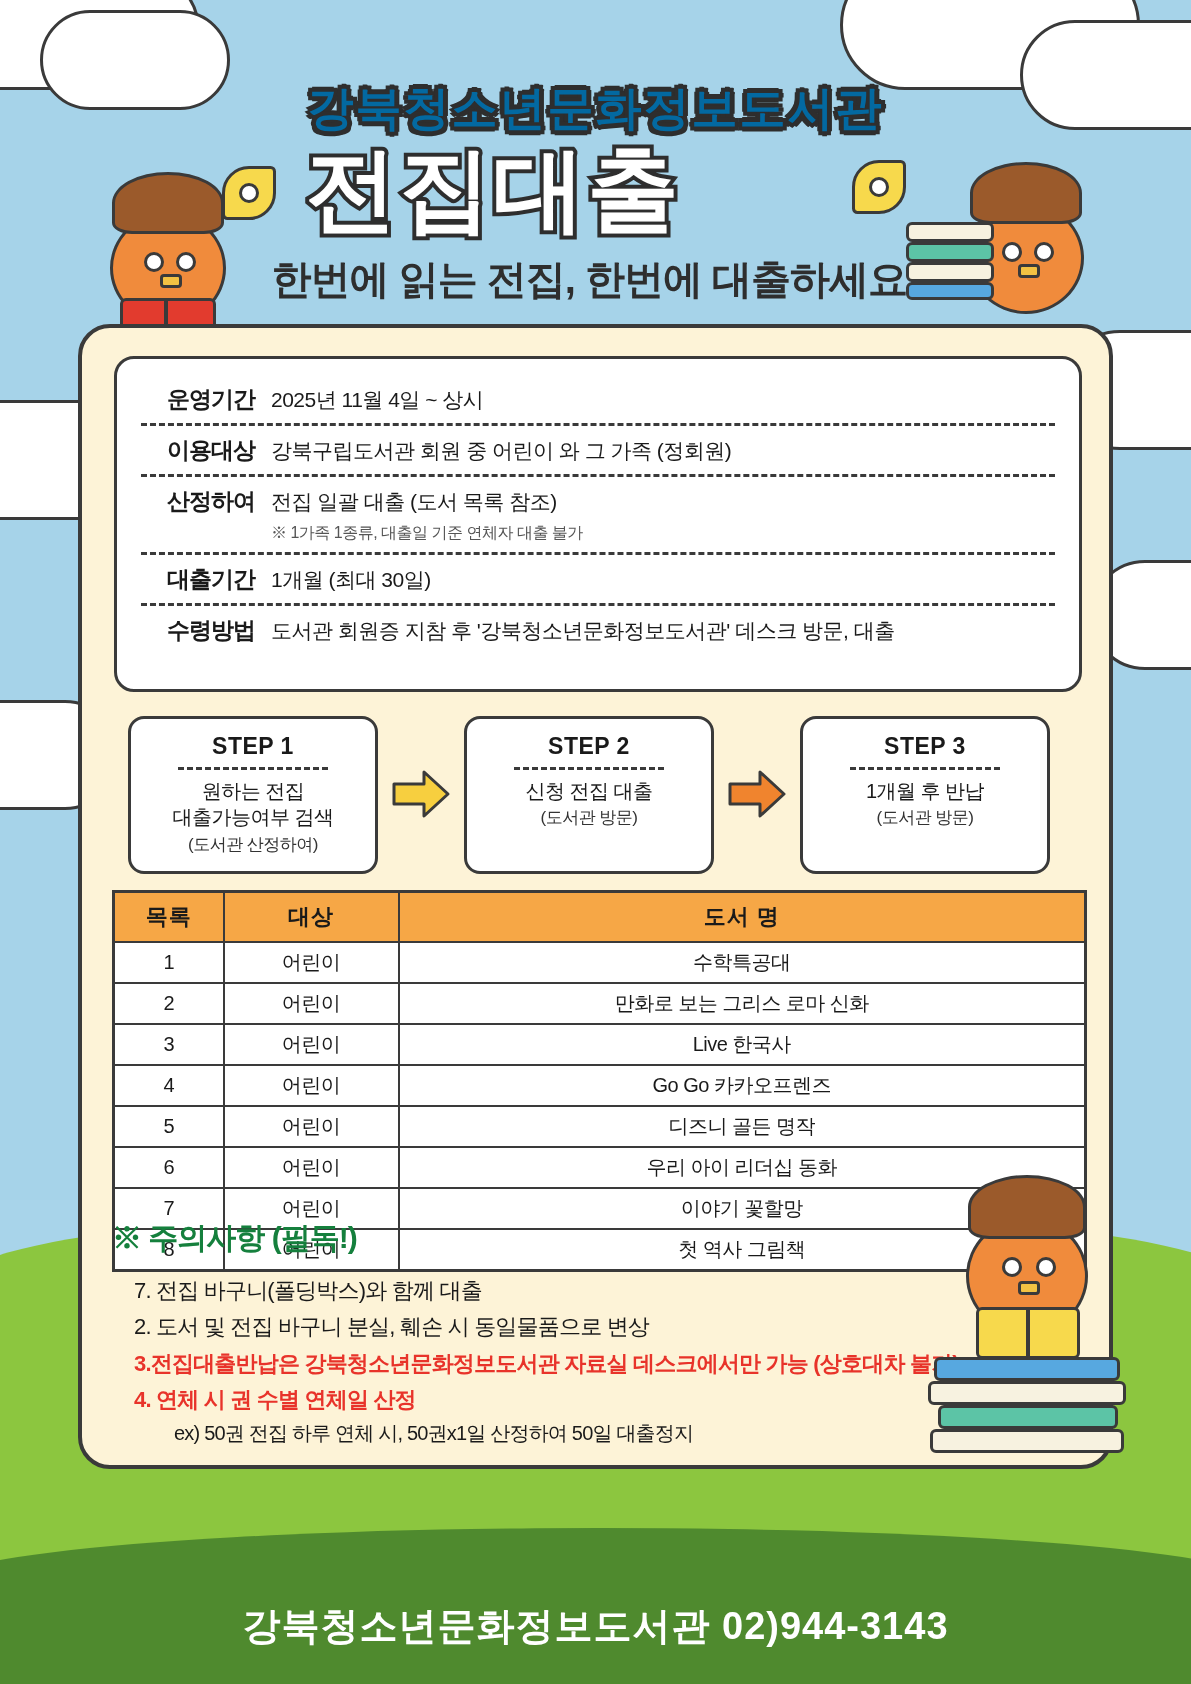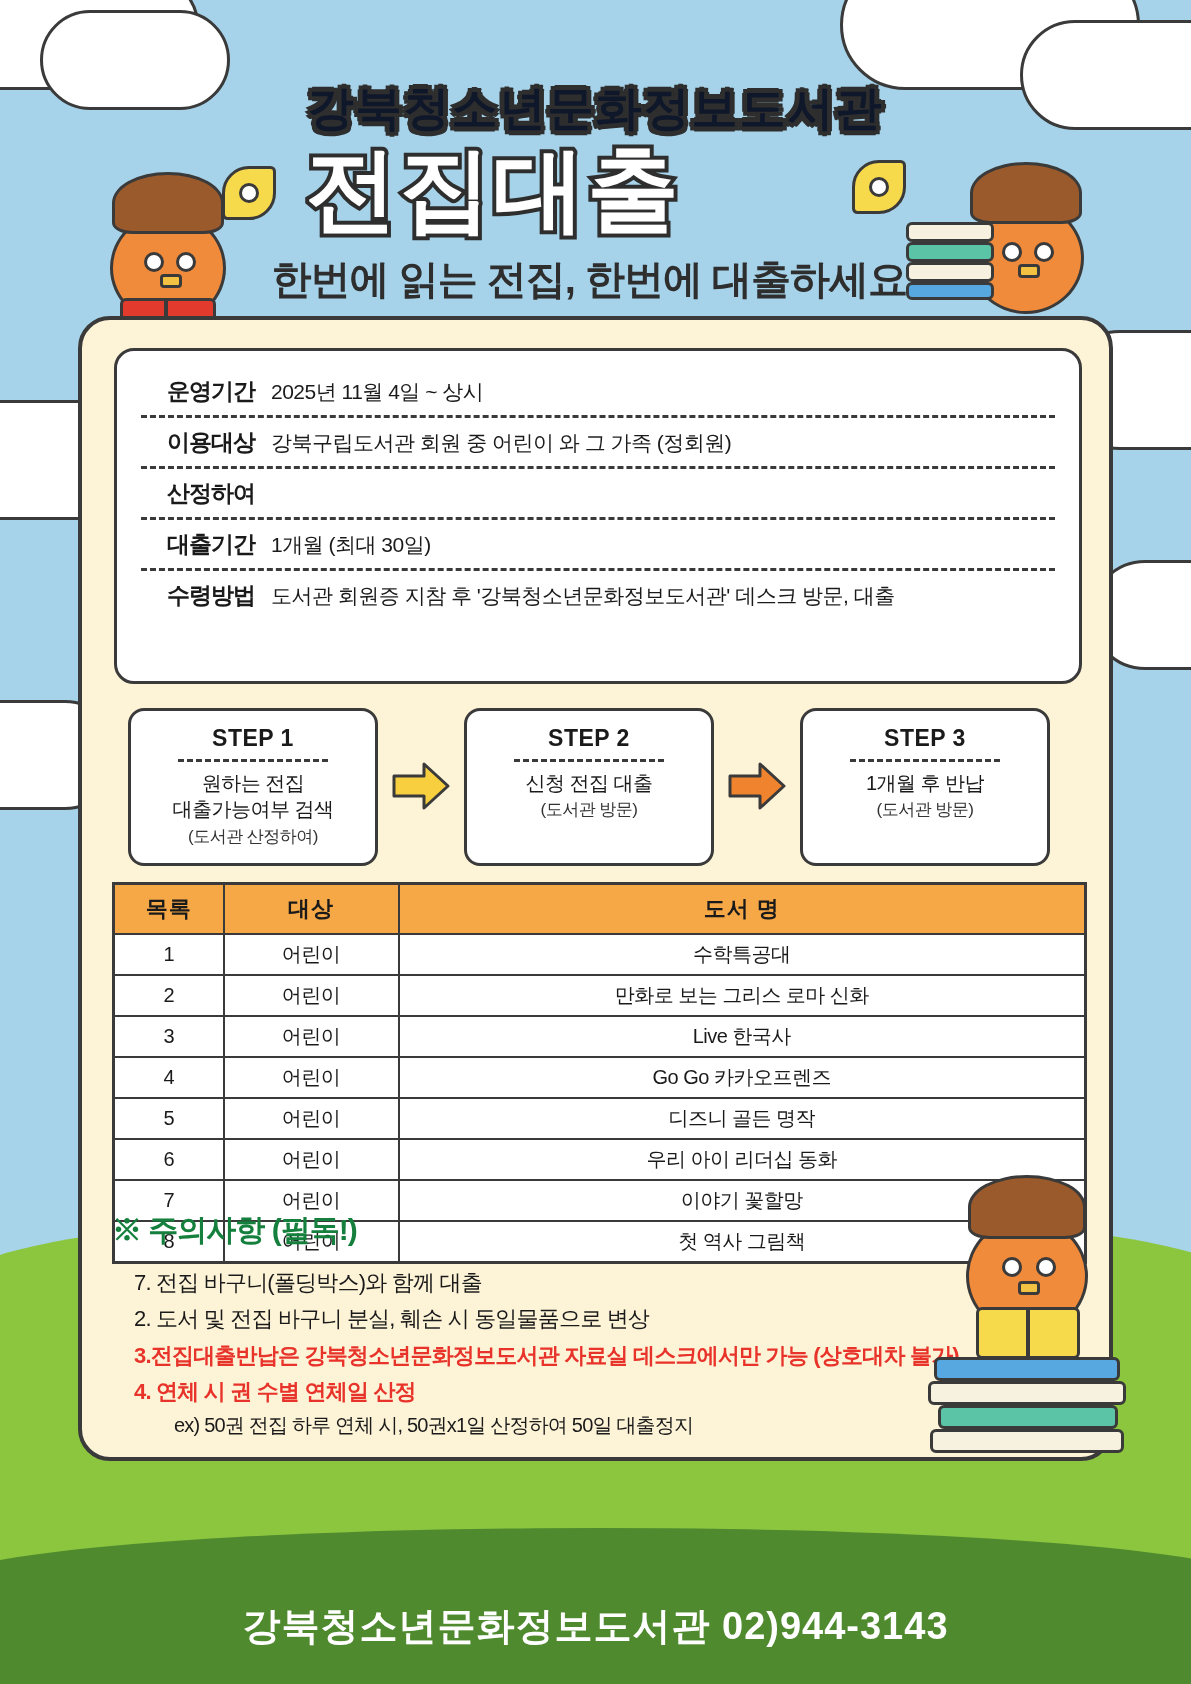--- a/index.html
+++ b/index.html
@@ -29,38 +29,38 @@
   }
   .ground-dark-top {
     position:absolute; left:-60px; top:-40px; width:1320px; height:110px;
     background:#4f8a2e; border-radius:50% 50% 0 0;
   }
 
   
   .header { position:absolute; left:0; top:0; width:1191px; height:330px; }
   .arc-title {
     position:absolute; left:0; top:78px; width:1191px; text-align:center;
-    font-size:46px; font-weight:bold; color:#0f172a;
+    font-size:46px; font-weight:bold; color:#0369a1;
     letter-spacing:2px;
   }
   .main-title {
     position:absolute; left:0; top:128px; width:986px; text-align:center;
     font-size:92px; font-weight:bold; color:#ffffff;
     -webkit-text-stroke: 8px #2e2e2e; paint-order: stroke fill;
     letter-spacing:2px;
   }
   .sub-title {
     position:absolute; left:0; top:252px; width:1191px; text-align:center;
     font-size:40px; font-weight:bold; color:#2e2e2e;
     letter-spacing:-1px;
   }
 
   
   .panel {
-    position:absolute; left:78px; top:316px; width:1035px; height:1145px;
+    position:absolute; left:78px; top:324px; width:1035px; height:1145px;
     background:#fdf3d7; border:4px solid #3a3a3a; border-radius:32px;
   }
 
   
   .info-box {
     position:absolute; left:32px; top:28px; width:968px; height:336px;
     background:#ffffff; border:3px solid #3a3a3a; border-radius:20px;
     padding:16px 22px;
   }
   .info-row { display:flex; align-items:flex-start; padding:9px 4px 5px 4px; }
@@ -231,20 +231,24 @@
     <div class="info-row">
       <div class="info-label">이용대상</div>
       <div>
         <div class="info-value">강북구립도서관 회원 중 어린이 와 그 가족 (정회원)</div>
       </div>
     </div>
     <div class="dashdiv"></div>
 
     <div class="info-row">
       <div class="info-label">산정하여</div>
+      <div>
+        <div class="info-value">전집 일괄 대출 (도서 목록 참조)</div>
+        <div class="info-note">※ 1가족 1종류, 대출일 기준 연체자 대출 불가</div>
+      </div>
     </div>
     <div class="dashdiv"></div>
 
     <div class="info-row">
       <div class="info-label">대출기간</div>
       <div>
         <div class="info-value">1개월 (최대 30일)</div>
       </div>
     </div>
     <div class="dashdiv"></div>

